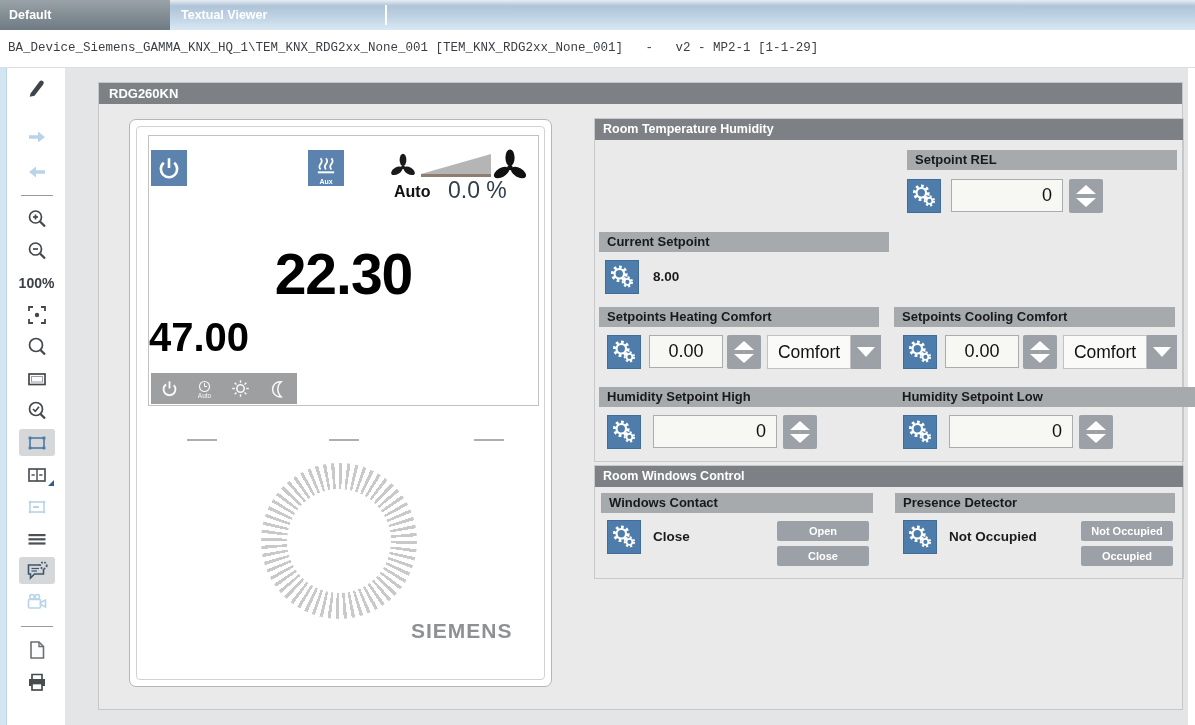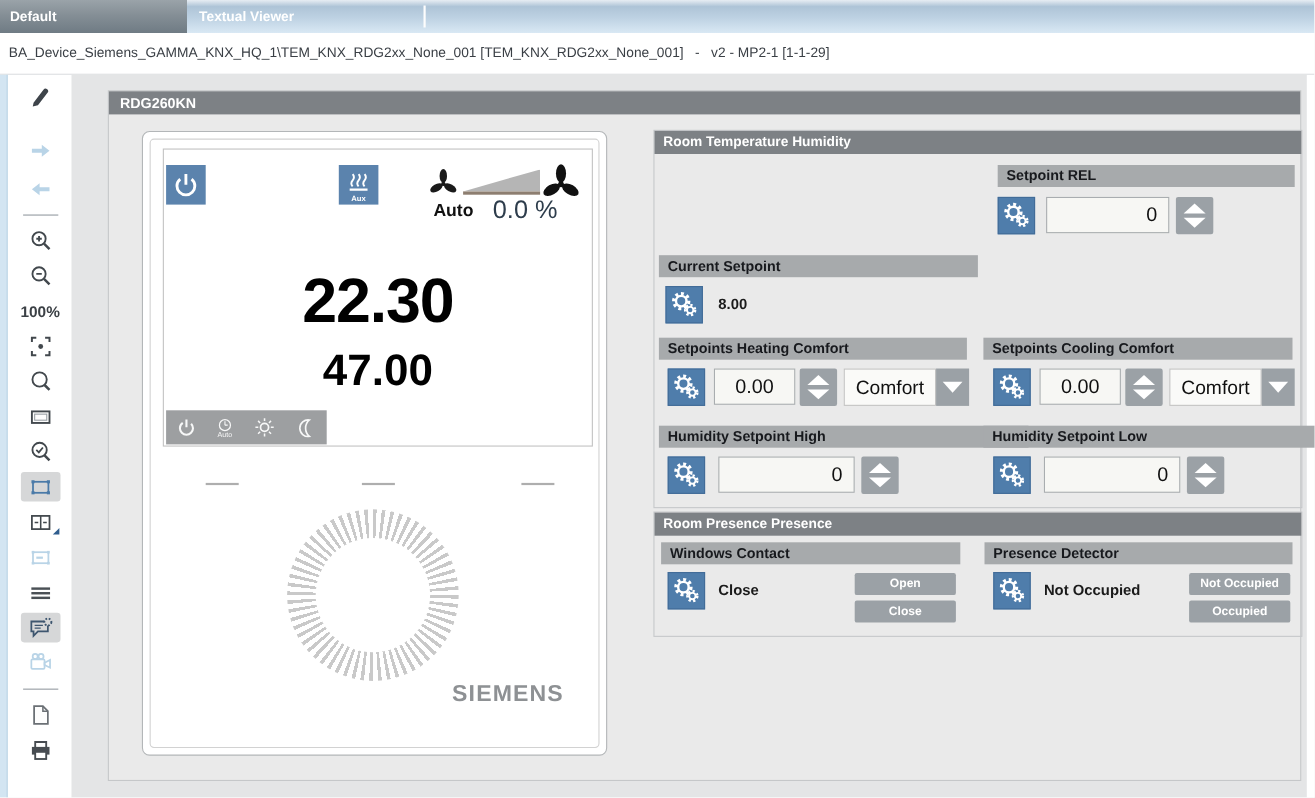--- a/index.html
+++ b/index.html
@@ -11,21 +11,21 @@
     background:linear-gradient(180deg,#e7edf3 0%,#aec4d7 20%,#bed2e3 55%,#d9e8f4 100%); }
   .tab-default { position:absolute; left:0; top:0; width:170px; height:30px;
     background:linear-gradient(180deg,#9aa3a9 0%,#858f96 45%,#6f7b84 100%);
     color:#fff; font-weight:bold; font-size:12.5px; line-height:30px; padding-left:9px; cursor:pointer; }
   .tab-textual { position:absolute; left:170px; top:0; width:215px; height:30px;
     color:#fff; font-weight:bold; font-size:12.5px; line-height:30px; padding-left:11px; cursor:pointer; }
   .tab-divider { position:absolute; left:385px; top:5px; width:2px; height:20px; background:#fdfdfd; }
 
   
   .crumbbar { position:absolute; left:0; top:30px; width:1195px; height:38px; background:#ffffff;
-    border-bottom:1px solid #dcdfe2; }
+    border-bottom:1px solid #dcdfe2;font-family:Liberation Mono, monospace; }
   .crumb { position:absolute; left:8px; top:11px; font-size:12.5px; color:#3a3f45; white-space:pre; }
 
   
   .bluestrip { position:absolute; left:0; top:68px; width:7px; height:657px; background:#d3e5f2; border-right:1px solid #bcd5e6; }
   .toolbar { position:absolute; left:8px; top:74px; width:57px; height:651px; background:#fff;
     display:flex; flex-direction:column; align-items:center; }
   .tool { width:36px; height:27px; display:flex; align-items:center; justify-content:center;
     margin-bottom:5px; position:relative; flex:none; }
   .tool.active { background:#d6d7d8; border-radius:3px; }
   .tool-divider { width:32px; border-top:1px solid #949ba1; margin:5px 0 9px; flex:none; }
@@ -49,21 +49,21 @@
     align-items:center; justify-content:center; cursor:pointer; }
   .aux-label { position:absolute; left:0; bottom:1px; width:100%; text-align:center;
     font-size:7px; color:#fff; font-weight:bold; }
   .fan-ramp { position:absolute; left:272px; top:18px; width:70px; height:20px; background:#b5b5b5;
     clip-path:polygon(100% 0, 100% 100%, 0 100%); }
   .fan-ramp-base { position:absolute; left:272px; top:38px; width:70px; height:3px; background:#8d7e70; }
   .lbl-auto { position:absolute; left:245px; top:47px; font-size:16px; font-weight:bold; color:#111; }
   .lbl-output { position:absolute; left:299px; top:41px; font-size:23px; color:#2e3d4c; }
   .temp-main { position:absolute; left:0; top:108px; width:100%; text-align:center;
     font-size:57px; font-weight:bold; color:#000; line-height:60px; letter-spacing:-1px; }
-  .temp-sub { position:absolute; left:0; top:180px; width:100%; text-align:center;
+  .temp-sub { position:absolute; left:0; top:180px; width:100%; text-align:left;
     font-size:40px; font-weight:bold; color:#000; line-height:42px; }
   .modebar { position:absolute; left:2px; top:237px; width:146px; height:31px; background:#9d9fa1;
     display:flex; align-items:center; justify-content:space-around; }
   .modebar .mcell { display:flex; flex-direction:column; align-items:center; justify-content:center; cursor:pointer; color:rgba(255,255,255,.92); }
   .mauto { font-size:6.5px; color:rgba(255,255,255,.92); line-height:6px; margin-top:-1px; }
   .dash { position:absolute; height:2px; width:30px; background:#aeaeae; top:312px; }
   .dial { position:absolute; left:124px; top:336px; width:156px; height:156px; border-radius:50%;
     background:repeating-conic-gradient(#c9c9c9 0deg 2.5deg, #ffffff 2.5deg 6deg); cursor:pointer; }
   .dial-hole { position:absolute; left:26px; top:26px; width:104px; height:104px; border-radius:50%; background:#fff; }
   .brand { position:absolute; left:274px; top:492px; font-size:21px; font-weight:bold;
@@ -446,21 +446,21 @@
           </svg>
       </div>
       <input class="numfield right" style="left: 354px; top: 296px; width: 124px;" type="text" value="0">
       <div class="spinner" style="left:484px;top:296px">
         <span class="tri-up"></span>
         <span class="tri-down"></span>
       </div>
     </div>
 
     <div class="section" style="left:495px;top:382px;width:590px;height:114px">
-      <div class="sec-header">Room Presence Presence</div>
+      <div class="sec-header">Room Windows Control</div>
 
       <div class="subhdr" style="left:6px;top:27px;width:272px">Windows Contact</div>
       <div class="subhdr" style="left:300px;top:27px;width:280px">Presence Detector</div>
 
       <div class="gearbtn" style="left:12px;top:54px">
         <svg width="26" height="26" viewBox="0 0 24 24">
             <use href="#sym-gears"></use>
           </svg>
       </div>
       <div class="valtext" style="left:58px;top:54px">Close</div>

